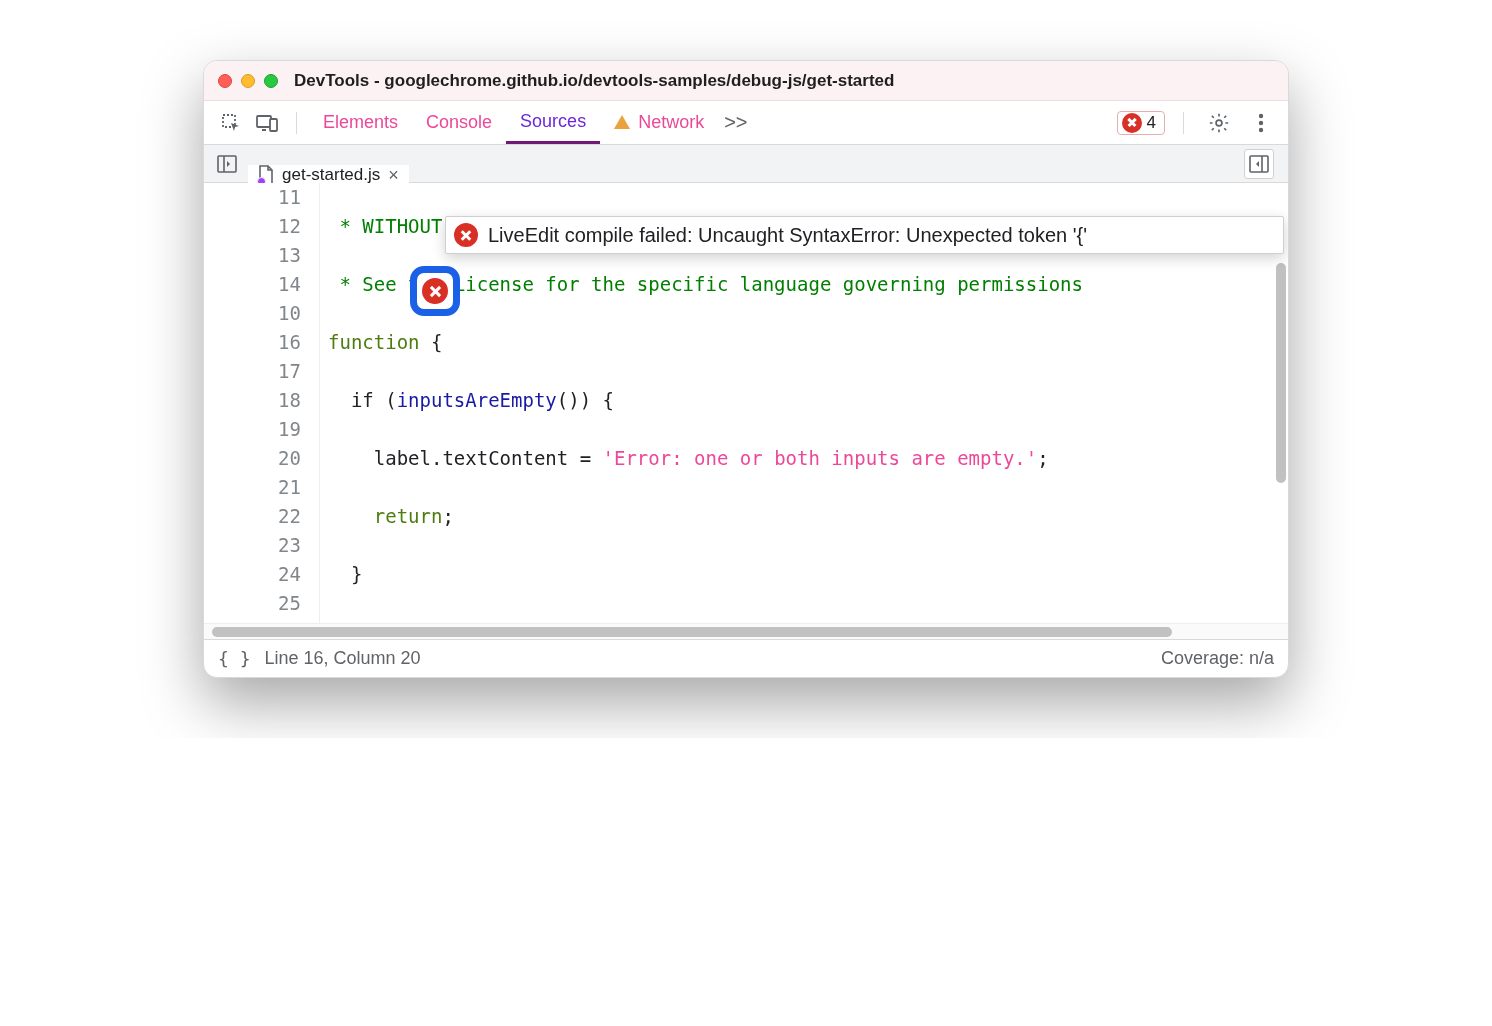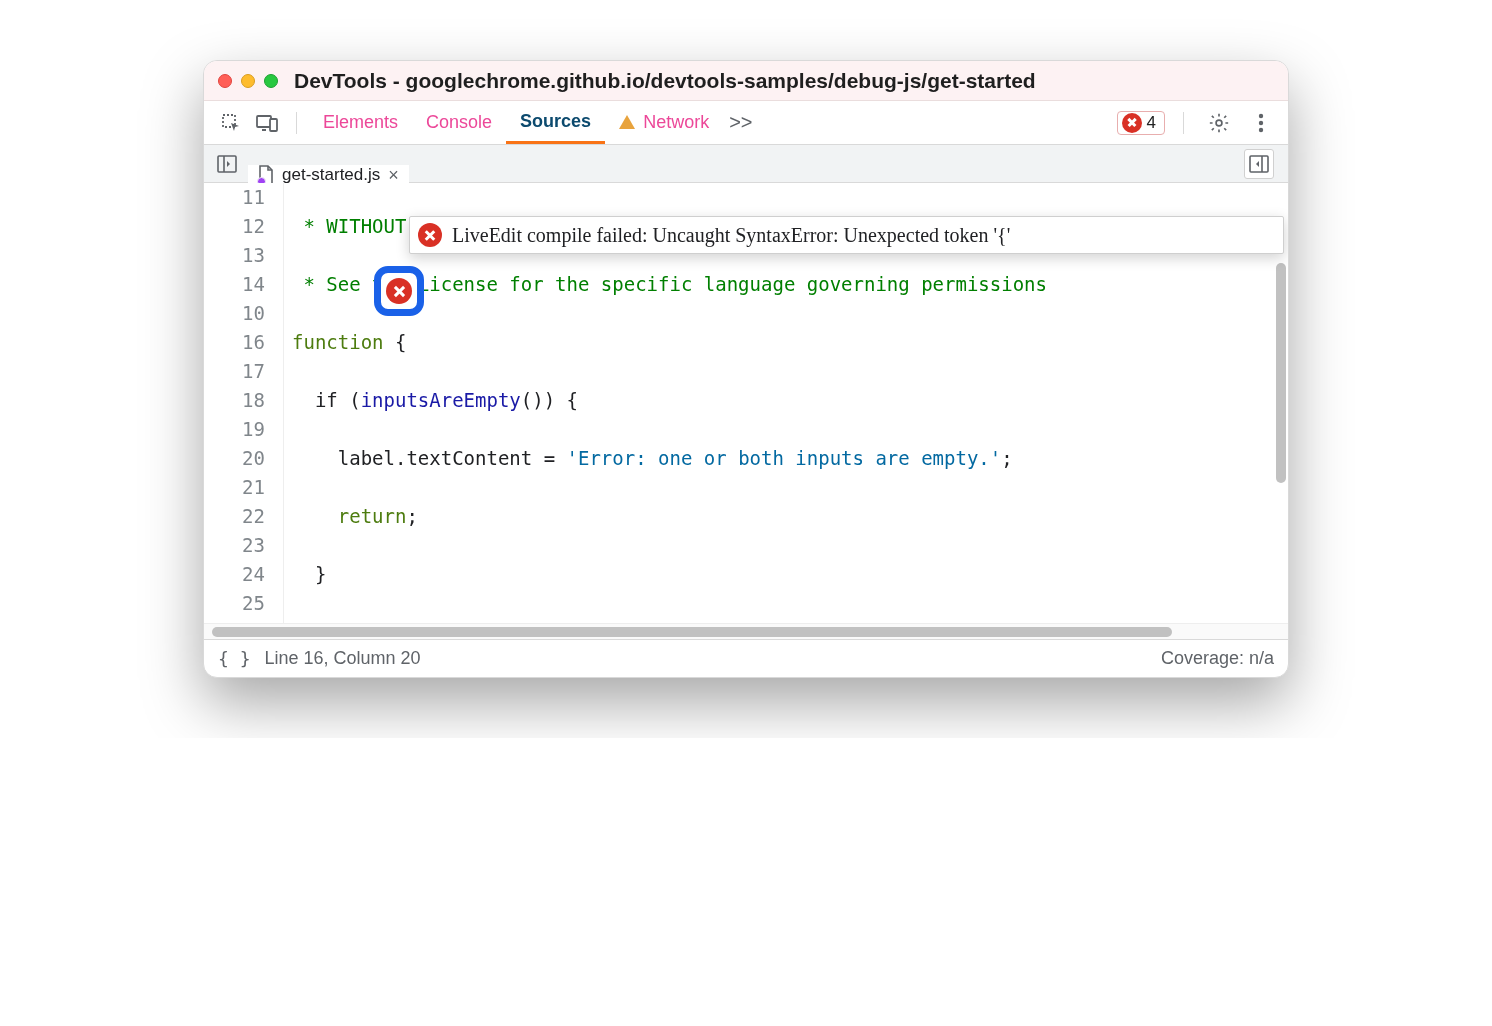--- a/index.html
+++ b/index.html
@@ -29,42 +29,42 @@
       border-bottom: 1px solid #eadddd;
     }
     .traffic-lights { display: flex; gap: 9px; margin-right: 16px; }
     .traffic-light {
       width: 14px; height: 14px; border-radius: 50%;
     }
     .tl-red { background: #ff5f57; border: 1px solid #e0443e; }
     .tl-yellow { background: #febc2e; border: 1px solid #d89d22; }
     .tl-green { background: #28c840; border: 1px solid #1ea133; }
     .window-title {
-      font-weight: 700; font-size: 21px; color: #1f1f1f;
+      font-weight: 700; font-size: 17px; color: #1f1f1f;
       white-space: nowrap; overflow: hidden; text-overflow: ellipsis;
     }
     .toolbar {
       height: 44px;
       display: flex; align-items: center;
       padding: 0 10px;
       border-bottom: 1px solid #d9d9d9;
       gap: 2px;
     }
     .tool-btn {
       width: 34px; height: 34px; display: flex;
       align-items: center; justify-content: center;
       border-radius: 4px; cursor: pointer; color: #575757;
     }
     .tool-divider { width: 1px; height: 22px; background: #d9d9d9; margin: 0 10px; }
     .tabs { display: flex; align-items: center; height: 100%; }
     .tab {
       padding: 0 14px; height: 100%; display: flex; align-items: center;
       font-size: 18px; color: #ec4899; cursor: pointer; gap: 6px;
     }
-    .tab.source-active { color: #0c4a6e; border-bottom: 3px solid #f97316; font-weight:700;}
+    .tab.source-active { color: #6d28d9; border-bottom: 3px solid #701a75; font-weight:400;}
     .warning-icon {
       width: 0; height: 0;
       border-left: 8px solid transparent;
       border-right: 8px solid transparent;
       border-bottom: 14px solid #e8a33d;
       position: relative;
       margin-right: 2px;
       margin-top: -2px;
     }
     .toolbar-right { margin-left: auto; display: flex; align-items: center; gap: 8px; }
@@ -102,41 +102,41 @@
     .file-icon { position: relative; width: 16px; height: 20px; }
     .file-icon svg { display: block; }
     .dirty-dot {
       position: absolute; bottom: -1px; left: -1px;
       width: 9px; height: 9px; border-radius: 50%;
       background: #a142f4; border: 1.5px solid #f1f3f4;
     }
     .close-x { color: #5f6368; font-size: 18px; cursor: pointer; }
     .right-toggle { margin-left: auto; border: 1px solid #d0d0d0; border-radius:3px; background:#fff;}
     
-    .editor-wrap { position: relative; }
+    .editor-wrap { position: relative; margin-left: 36px; }
     .editor {
       display: flex;
       font-family: "SF Mono", Menlo, Consolas, monospace;
       font-size: 19px;
       line-height: 29px;
       height: 440px;
       overflow: hidden;
       background:#fff;
     }
     .gutter {
       width: 80px; text-align: right; color: #80868b;
       padding-right: 18px; user-select: none;
       border-right: 1px solid #eee;
     }
     .gutter div { height: 29px; }
     .code { padding-left: 8px; white-space: pre; color: #202124; position: relative; flex:1;}
     .code-line { height: 29px; }
     .kw { color: #4d7c0f; }
     .fn { color: #1a1aa6; }
-    .str { color: #0369a1; }
+    .str { color: #ec4899; }
     .cmt { color: #007f00; }
 
     .inline-error-marker {
       position: absolute;
       top: 83px; 
       left: 170px;
       width: 50px; height: 50px;
       border: 7px solid #1a61e8;
       border-radius: 14px;
       display: flex; align-items: center; justify-content: center;
@@ -149,21 +149,21 @@
     .tooltip {
       position: absolute;
       top: 33px;
       left: 205px;
       right: 4px;
       background: #fff;
       border: 1px solid #cfcfcf;
       box-shadow: 0 4px 14px rgba(0,0,0,0.18);
       padding: 6px 12px 6px 8px;
       display: flex; align-items: center; gap: 10px;
-      font-family: Liberation Serif, serif;
+      font-family: Liberation Sans, sans-serif;
       font-size: 20px; color: #202124;
       border-radius: 2px;
       z-index: 10;
     }
     .tooltip .err-circle { width: 24px; height: 24px; flex-shrink:0;}
     .tooltip .err-circle::before, .tooltip .err-circle::after { width: 12px; height: 3px; }
     
     .right-scrollbar {
       position: absolute; right: 2px; top: 80px; width: 10px; height: 220px;
       background: #c1c1c1; border-radius: 5px;

